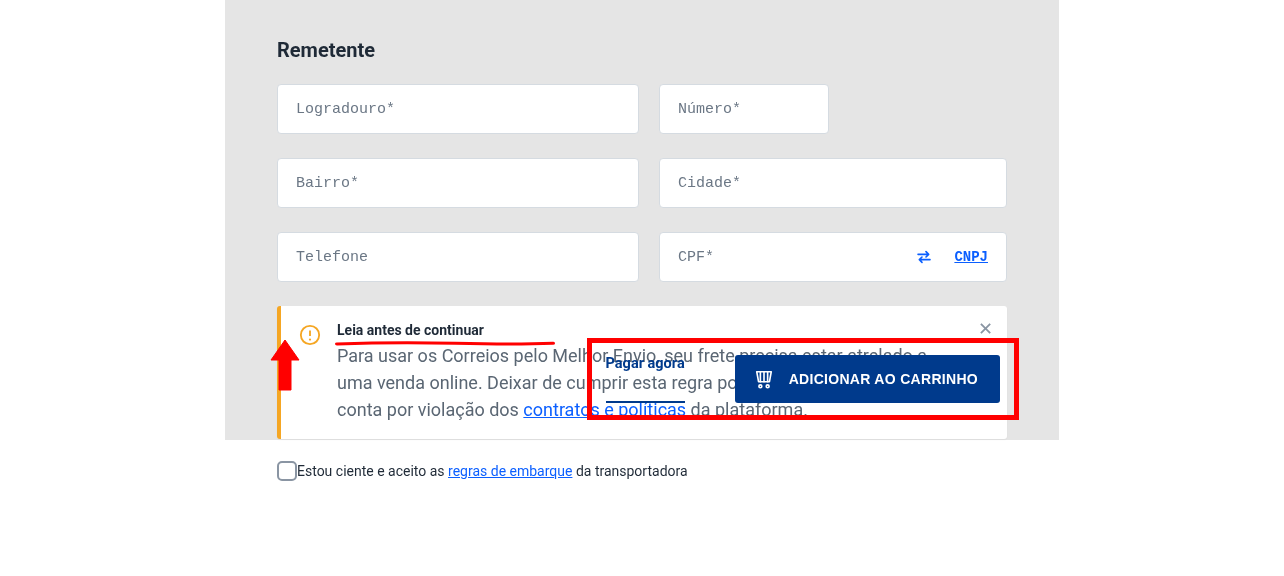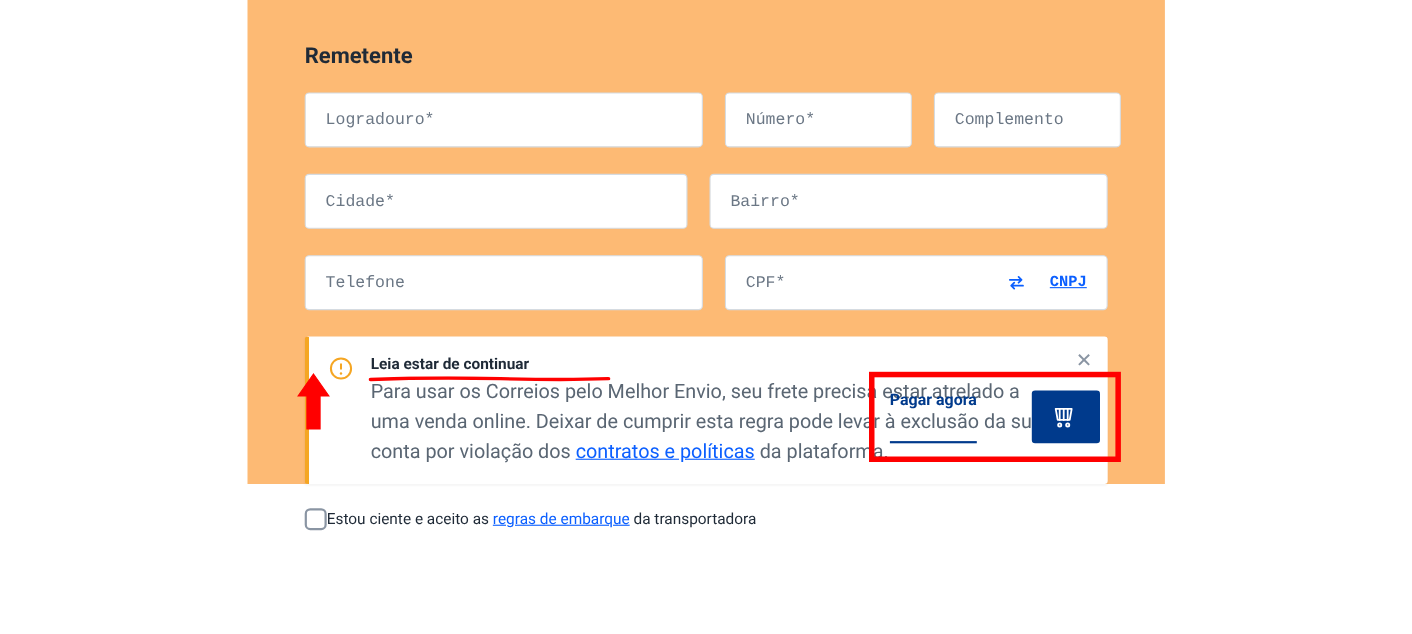--- a/index.html
+++ b/index.html
@@ -9,21 +9,21 @@
     width: 1284px;
     height: 576px;
     position: relative;
   }
   .panel {
     position: absolute;
     left: 225px;
     top: 0;
     width: 834px;
     height: 440px;
-    background: #fdba74;
+    background: #e5e5e5;
     padding: 38px 52px 30px 52px;
   }
   .section-title {
     font-size: 20px;
     font-weight: 700;
     color: #1f2a37;
     margin-bottom: 22px;
   }
   .row { display: flex; gap: 20px; margin-bottom: 24px; font-family: Liberation Mono, monospace; }
   .input {
@@ -171,31 +171,28 @@
 
   <div class="section-title">Remetente</div>
 
   <div class="row">
     <div class="input w-logradouro">
       <span class="placeholder">Logradouro*</span>
     </div>
     <div class="input w-numero">
       <span class="placeholder">Número*</span>
     </div>
-    <div class="input w-complemento">
-      <span class="placeholder">Complemento</span>
-    </div>
   </div>
 
   <div class="row">
+    <div class="input w-bairro">
+      <span class="placeholder">Bairro*</span>
+    </div>
     <div class="input w-cidade">
       <span class="placeholder">Cidade*</span>
-    </div>
-    <div class="input w-bairro">
-      <span class="placeholder">Bairro*</span>
     </div>
   </div>
 
   <div class="row">
     <div class="input w-telefone">
       <span class="placeholder">Telefone</span>
     </div>
     <div class="input w-cpf">
       <span class="placeholder">CPF*</span>
       <span class="swap">
@@ -212,21 +209,21 @@
 
   <div class="alert">
     <span class="alert-icon">
       <svg width="22" height="22" viewBox="0 0 24 24" fill="none" stroke="#f5a623" stroke-width="2">
         <circle cx="12" cy="12" r="10"></circle>
         <line x1="12" y1="7" x2="12" y2="13"></line>
         <circle cx="12" cy="17" r="1.2" fill="#f5a623" stroke="none"></circle>
       </svg>
     </span>
     <div style="position:relative; display:inline-block;">
-      <span class="alert-title">Leia estar de continuar</span>
+      <span class="alert-title">Leia antes de continuar</span>
       <svg class="red-underline" viewBox="0 0 220 8" preserveAspectRatio="none">
         <path d="M2 4 Q 60 1 120 3 T 218 3" stroke="#ff0000" stroke-width="4" fill="none" stroke-linecap="round"></path>
       </svg>
     </div>
     <div class="alert-text">
       <span>Para usar os Correios pelo Melhor Envio, seu frete precisa estar atrelado a uma venda online. Deixar de cumprir esta regra pode levar à exclusão da sua conta por violação dos </span><a>contratos e políticas</a><span> da plataforma.</span>
     </div>
     <span class="alert-close">✕</span>
   </div>
 
@@ -244,20 +241,21 @@
         <span>
           <svg width="22" height="20" viewBox="0 0 24 22" fill="none" stroke="#ffffff" stroke-width="1.8" stroke-linecap="round" stroke-linejoin="round">
             <path d="M4 3 L20 3 L18 14 L6 14 Z"></path>
             <line x1="8" y1="3" x2="8" y2="14"></line>
             <line x1="12" y1="3" x2="12" y2="14"></line>
             <line x1="16" y1="3" x2="16" y2="14"></line>
             <circle cx="8" cy="19" r="1.6"></circle>
             <circle cx="16" cy="19" r="1.6"></circle>
           </svg>
         </span>
+        <span>ADICIONAR AO CARRINHO</span>
       </button>
     </div>
   </div>
 
   <svg class="red-arrow" width="32" height="56" viewBox="0 0 32 56">
     <path d="M16 2 L30 22 L22 22 L22 52 L10 52 L10 22 L2 22 Z" fill="#ff0000" stroke="#ff0000"></path>
   </svg>
 
 </div>
 

